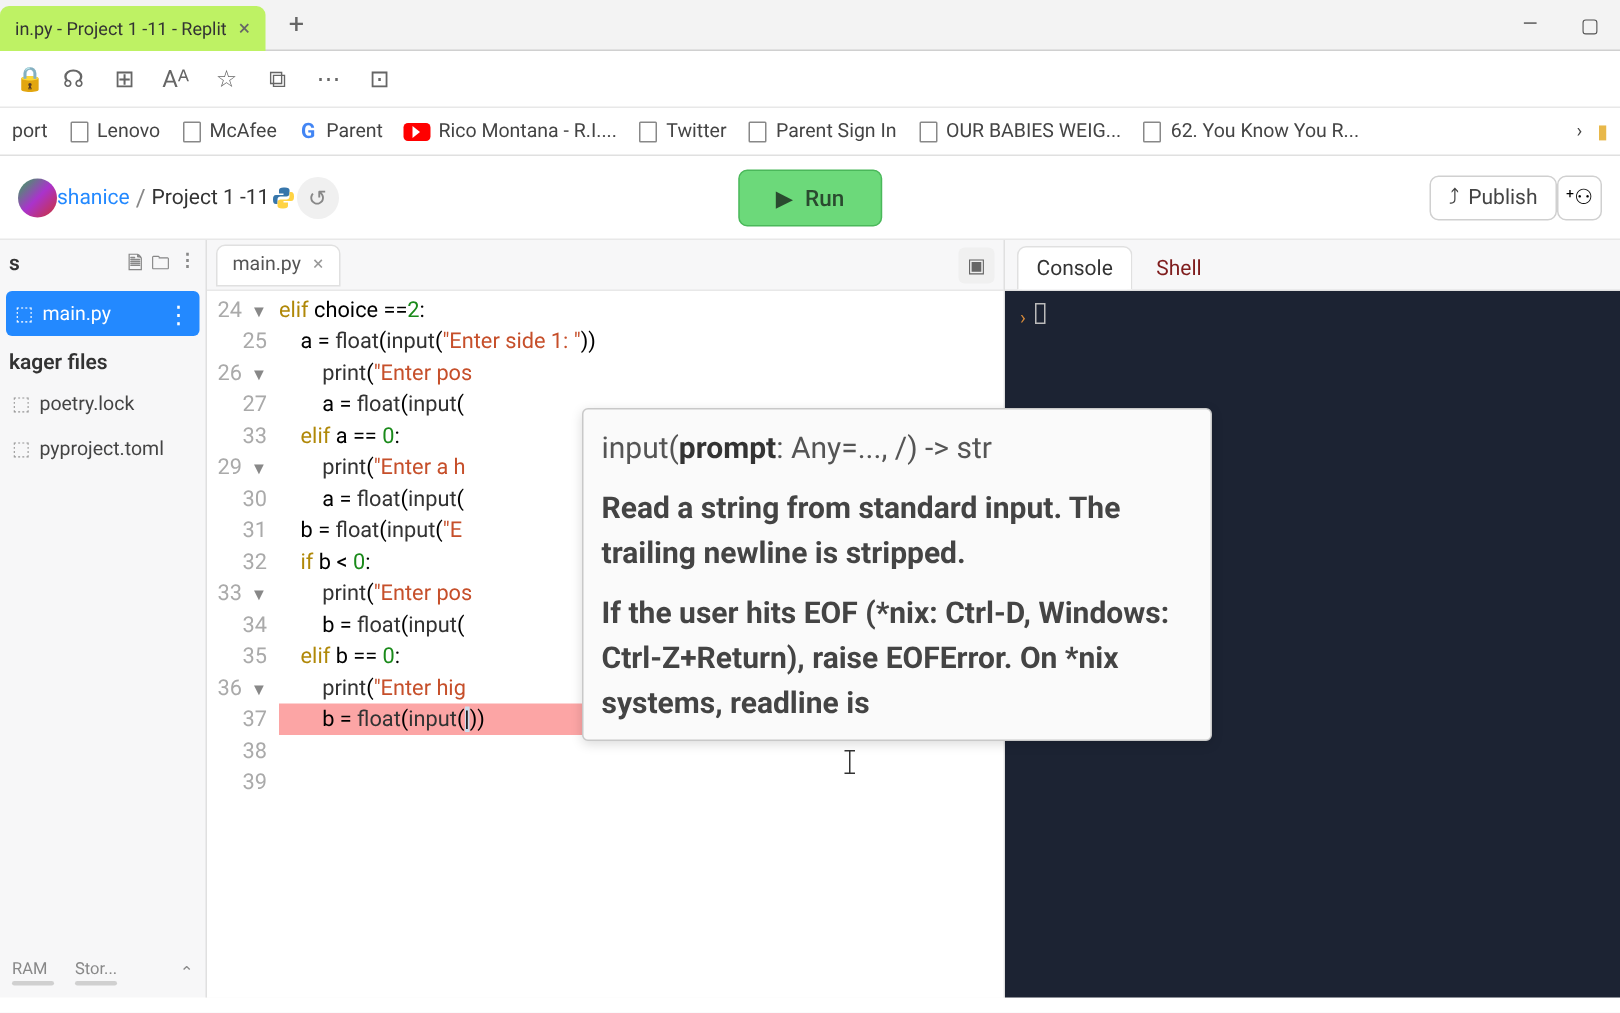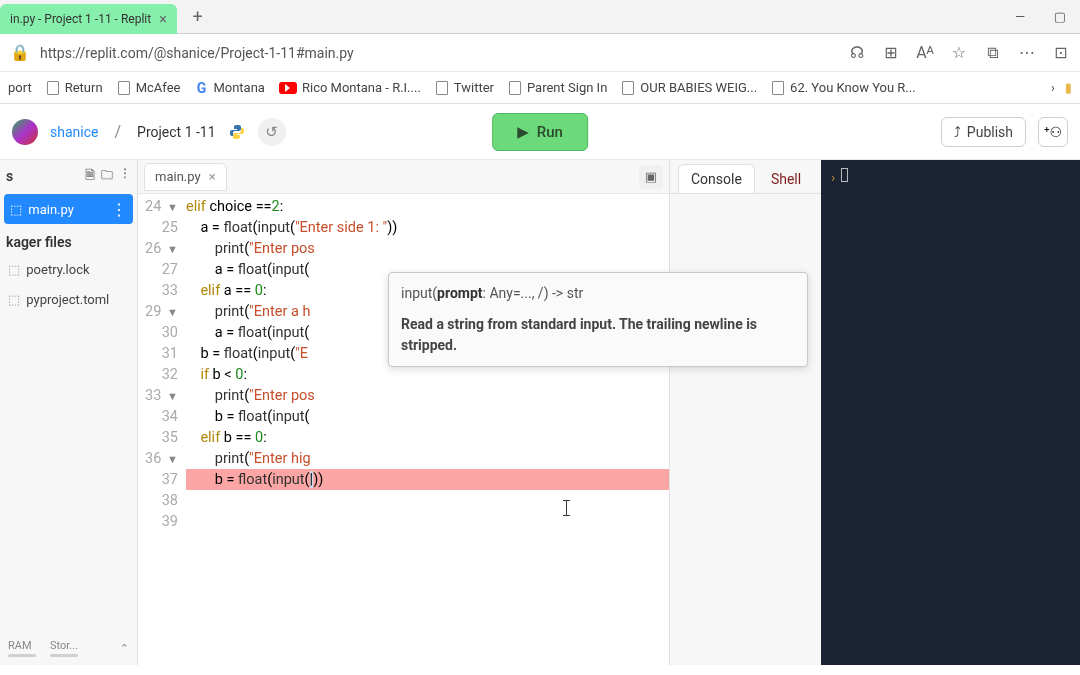--- a/index.html
+++ b/index.html
@@ -1,37 +1,37 @@
 <!DOCTYPE html>
 <html><head>
 <meta charset="utf-8">
 <style>
 * { margin:0; padding:0; box-sizing:border-box; font-family:-apple-system,BlinkMacSystemFont,"Segoe UI",Roboto,sans-serif; }
 body { width:1080px; height:675px; background:#fff; overflow:hidden; position:relative; }
 
 .tabstrip { height:34px; background:#f3f3f3; display:flex; align-items:center; border-bottom:1px solid #d0d0d0; }
-.tab { height:30px; background:#86efac; border-radius:6px 6px 0 0; display:flex; align-items:center; padding:0 10px; font-size:12px; color:#333; gap:8px; margin-top:4px; }
+.tab { height:30px; background:#bef264; border-radius:6px 6px 0 0; display:flex; align-items:center; padding:0 10px; font-size:12px; color:#333; gap:8px; margin-top:4px; }
 .tab-close { font-size:14px; color:#666; cursor:pointer; }
 .newtab { width:30px; height:30px; display:flex; align-items:center; justify-content:center; font-size:18px; color:#666; cursor:pointer; margin-left:6px; }
 .winctrls { margin-left:auto; display:flex; }
 .winctrls div { width:40px; height:34px; display:flex; align-items:center; justify-content:center; color:#555; font-size:13px; }
 
 .urlbar { height:38px; display:flex; align-items:center; padding:0 10px; gap:10px; border-bottom:1px solid #e8e8e8; }
 .lock { width:20px; color:#666; }
 .url { flex:1; font-size:14px; color:#555; }
 .url-tools { display:flex; gap:16px; color:#666; }
 .url-tools span { width:18px; text-align:center; }
 
 .bookmarks { height:32px; display:flex; align-items:center; padding:0 8px; gap:14px; font-size:13px; color:#444; border-bottom:1px solid #e0e0e0; overflow:hidden; white-space:nowrap;justify-content:space-between; }
 .bm { display:flex; align-items:center; gap:5px; cursor:pointer; }
 .bm-icon { width:14px; height:14px; display:inline-flex; align-items:center; justify-content:center; }
 .doc-icon { width:12px; height:14px; border:1px solid #888; border-radius:1px; position:relative; }
 .bm-more { margin-left:auto; display:flex; align-items:center; gap:10px; }
 
-.replbar { height:56px; display:flex; align-items:center; padding:0 12px; gap:12px; border-bottom:1px solid #e8e8e8; position:relative; }
+.replbar { height:56px; display:flex; align-items:center; padding:0 12px; border-bottom:1px solid #e8e8e8; position:relative; }
 .avatar { width:26px; height:26px; border-radius:50%; background:linear-gradient(135deg,#3a5,#a3c,#c33); }
 .crumb-user { color:#2389ff; font-size:14px; }
 .crumb-sep { color:#888; margin:0 4px; }
 .crumb-proj { font-size:14px; color:#333; }
 .py-badge { width:18px; height:18px; display:inline-flex; align-items:center; justify-content:center; }
 .history { width:28px; height:28px; border-radius:50%; background:#f0f0f0; display:flex; align-items:center; justify-content:center; color:#888; font-size:15px; }
 .run-btn { position:absolute; left:50%; transform:translateX(-50%); height:38px; padding:0 24px; background:#6cd97a; border:1px solid #4ab85a; border-radius:6px; display:flex; align-items:center; gap:8px; font-size:15px; font-weight:500; color:#2a4a2f; cursor:pointer; }
 .publish { margin-left:auto; display:flex; align-items:center; gap:6px; padding:6px 12px; border:1px solid #d0d0d0; border-radius:6px; font-size:14px; color:#444; cursor:pointer; }
 .invite { width:30px; height:30px; display:flex; align-items:center; justify-content:center; border:1px solid #d0d0d0; border-radius:6px; font-size:14px; }
 
@@ -57,27 +57,27 @@
 .gutter div { height:21px; }
 .fold { color:#888; font-size:11px; margin-left:3px; }
 .lines { flex:1; padding-top:2px; }
 .ln { height:21px; white-space:pre; }
 .kw { color:#b08808; }
 .fn { color:#333; }
 .num { color:#1a8a1a; }
 .str { color:#c64f2a; }
 .cursor-line { background:#fca5a5; }
 
-.tooltip { position:absolute; left:388px; top:272px; width:420px; background:#fafafa; border:1px solid #c8c8c8; border-radius:4px; box-shadow:0 2px 8px rgba(0,0,0,.15); padding:10px 12px; font-size:14px; line-height:1.5; color:#444; z-index:20; }
+.tooltip { position:absolute; left:388px; top:272px; width:420px; background:#fafafa; border:1px solid #c8c8c8; border-radius:4px; box-shadow:0 2px 8px rgba(0,0,0,.15); padding:10px 12px; font-size:20px; line-height:1.5; color:#444; z-index:20; }
 .tooltip .sig { font-family:Menlo,Consolas,monospace; color:#555; margin-bottom:10px; }
 .tooltip .sig b { color:#333; }
 .tooltip p { margin-bottom:10px;font-weight:bold; }
 .tooltip p:last-child { margin-bottom:0; }
 
-.console-pane { width:410px; display:flex; flex-direction:row; }
+.console-pane { width:410px; display:flex; flex-direction:column; }
 .con-tabs { height:34px; display:flex; align-items:end; gap:4px; padding:0 8px; border-bottom:1px solid #e0e0e0; }
 .con-tab { padding:6px 12px; font-size:14px; color:#7f1d1d; border-radius:6px 6px 0 0; cursor:pointer; }
 .con-tab.active { background:#fff; color:#333; border:1px solid #e0e0e0; border-bottom:none; }
 .term { flex:1; background:#1c2333; padding:8px 10px; font-family:Menlo,Consolas,monospace; font-size:13px; color:#ddd; }
 .prompt-sym { color:#d88b3a; margin-right:6px; }
 .term-cursor { display:inline-block; width:7px; height:14px; border:1px solid #bbb; }
 .text-cursor { position:absolute; left:566px; top:500px; width:1px; height:16px; background:#333; }
 .text-cursor::before,.text-cursor::after{content:"";position:absolute;left:-3px;width:7px;height:1px;background:#333;}
 .text-cursor::before{top:0}.text-cursor::after{bottom:0}
 
@@ -95,53 +95,52 @@
   </div>
   <div class="newtab">+</div>
   <div class="winctrls">
     <div>―</div>
     <div>▢</div>
   </div>
 </div>
 
 <div class="urlbar">
   <span class="lock">🔒</span>
-  <div class="url">https://replit.com/@shanice/Project-1-11#main.py</div>
   <div class="url-tools">
     <span>☊</span>
     <span>⊞</span>
     <span>Aᴬ</span>
     <span>☆</span>
     <span>⧉</span>
     <span>⋯</span>
     <span>⊡</span>
   </div>
 </div>
 
 <div class="bookmarks">
   <div class="bm">
       <span>port</span>
     </div>
   <div class="bm">
       <span class="bm-icon">
         <span class="doc-icon"></span>
       </span>
-      <span>Return</span>
+      <span>Lenovo</span>
     </div>
   <div class="bm">
       <span class="bm-icon">
         <span class="doc-icon"></span>
       </span>
       <span>McAfee</span>
     </div>
   <div class="bm">
       <span class="bm-icon g-ico">
         <b class="g-blue">G</b>
       </span>
-      <span>Montana</span>
+      <span>Parent</span>
     </div>
   <div class="bm">
       <span class="yt-ico"></span>
       <span>Rico Montana - R.I....</span>
     </div>
   <div class="bm">
       <span class="bm-icon">
         <span class="doc-icon"></span>
       </span>
       <span>Twitter</span>
@@ -285,15 +284,16 @@
     </div>
     <div class="term">
       <span class="prompt-sym">›</span><span class="term-cursor"></span>
     </div>
   </div>
 </div>
 
 <div class="tooltip">
   <div class="sig"><span>input(</span><b>prompt</b><span>: Any=..., /) -&gt; str</span></div>
   <p>Read a string from standard input.  The trailing newline is stripped.</p>
+  <p>If the user hits EOF (*nix: Ctrl-D, Windows: Ctrl-Z+Return), raise EOFError. On *nix systems, readline is</p>
 </div>
 
 <div class="text-cursor"></div>
 
 </body></html>

